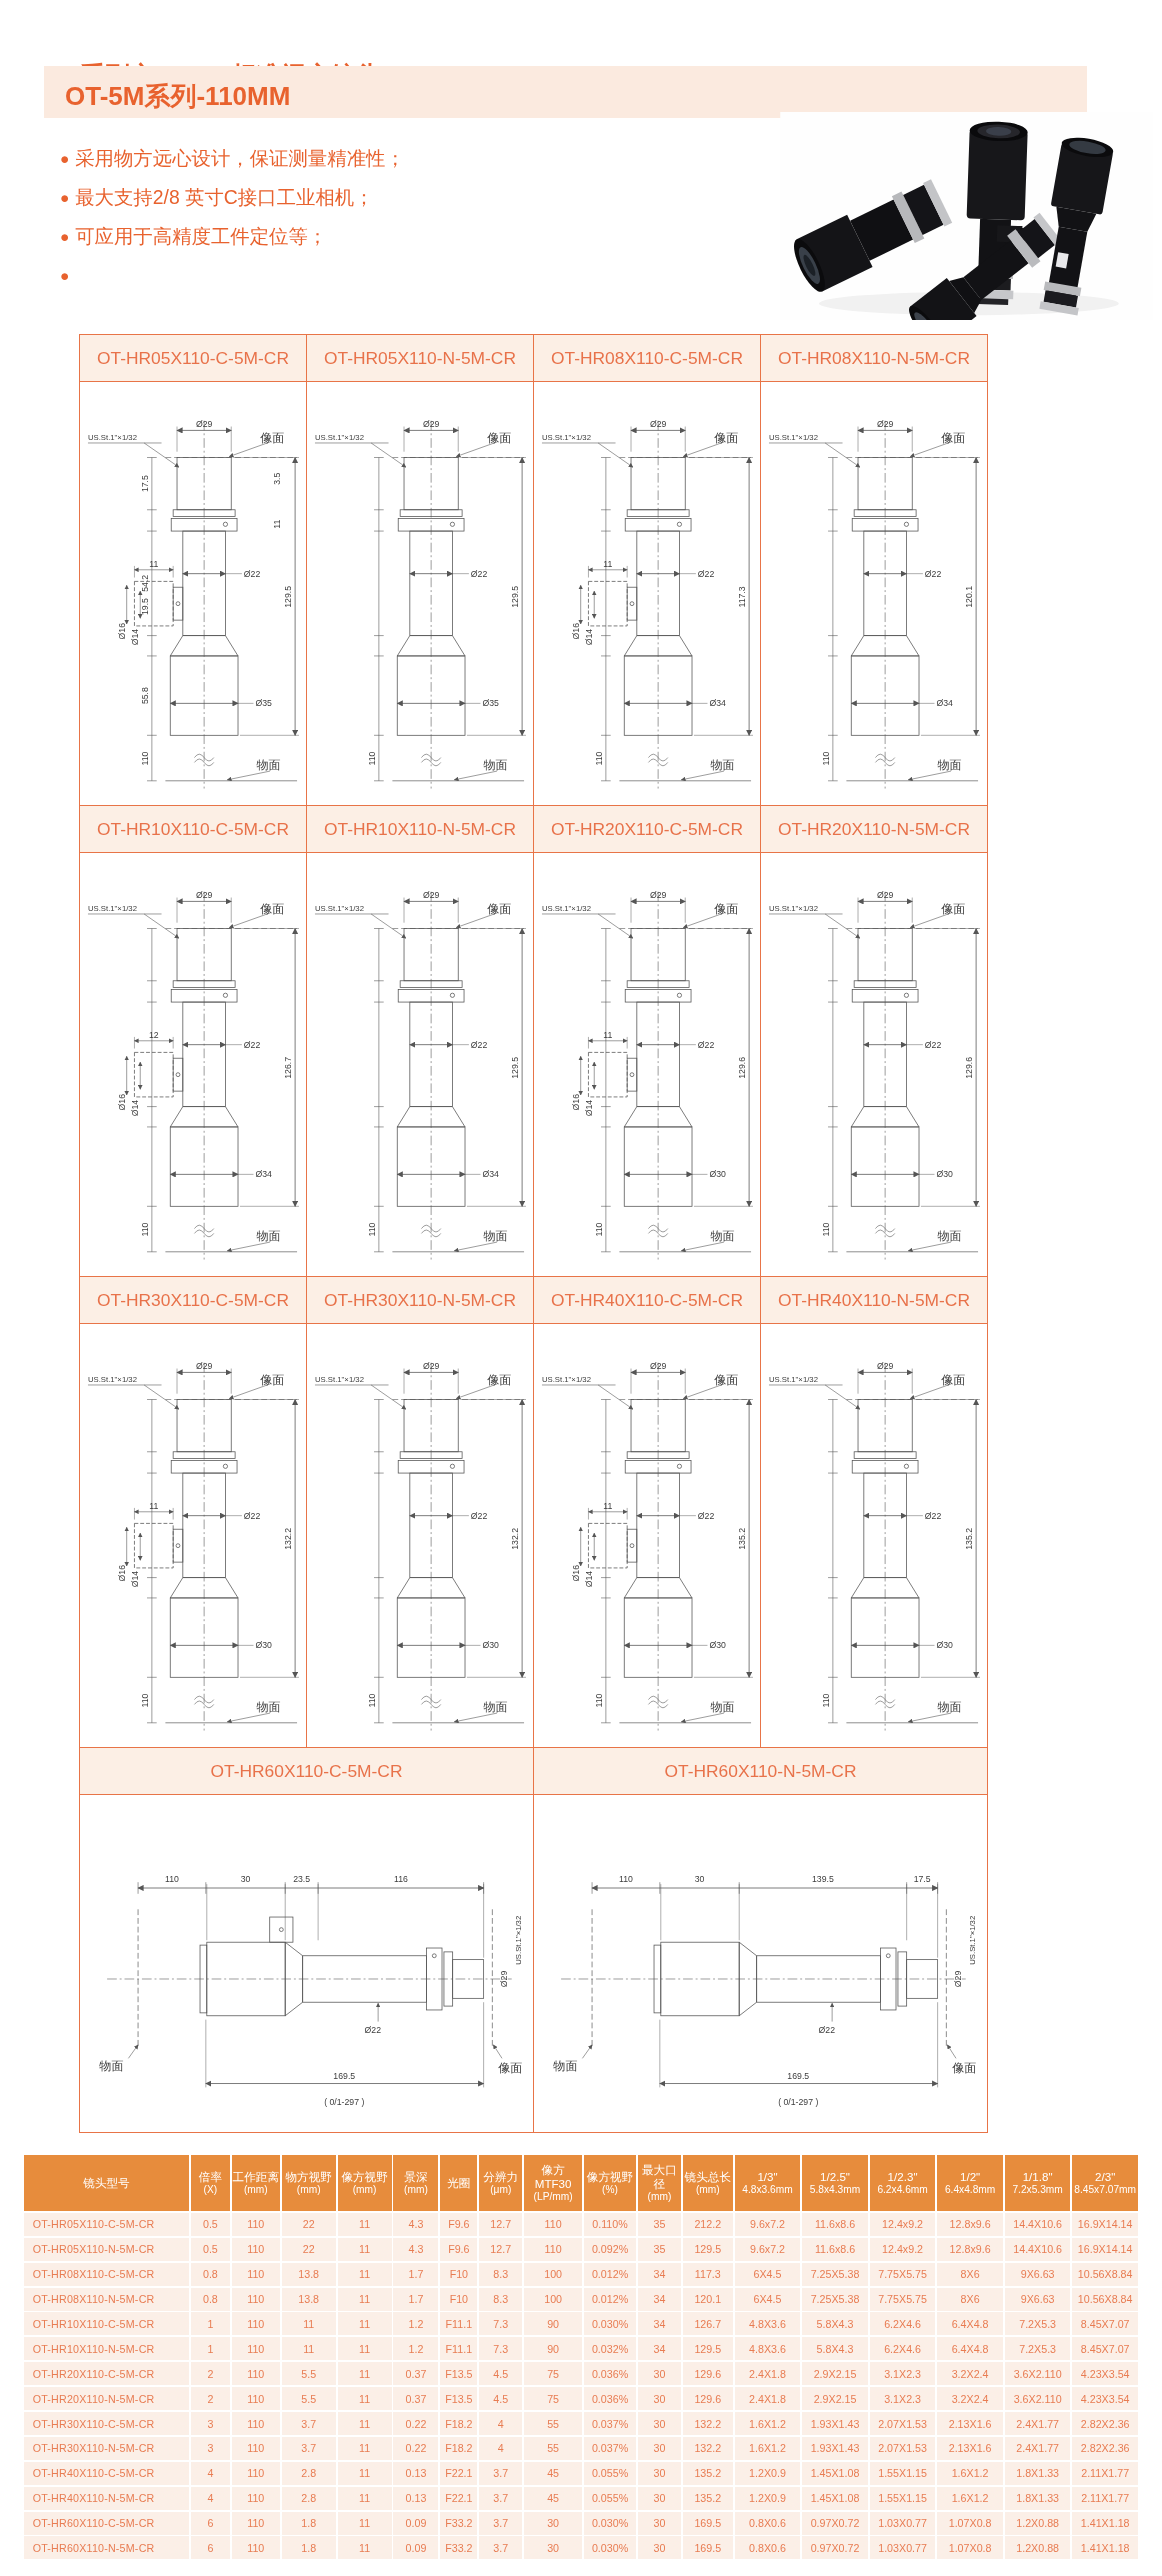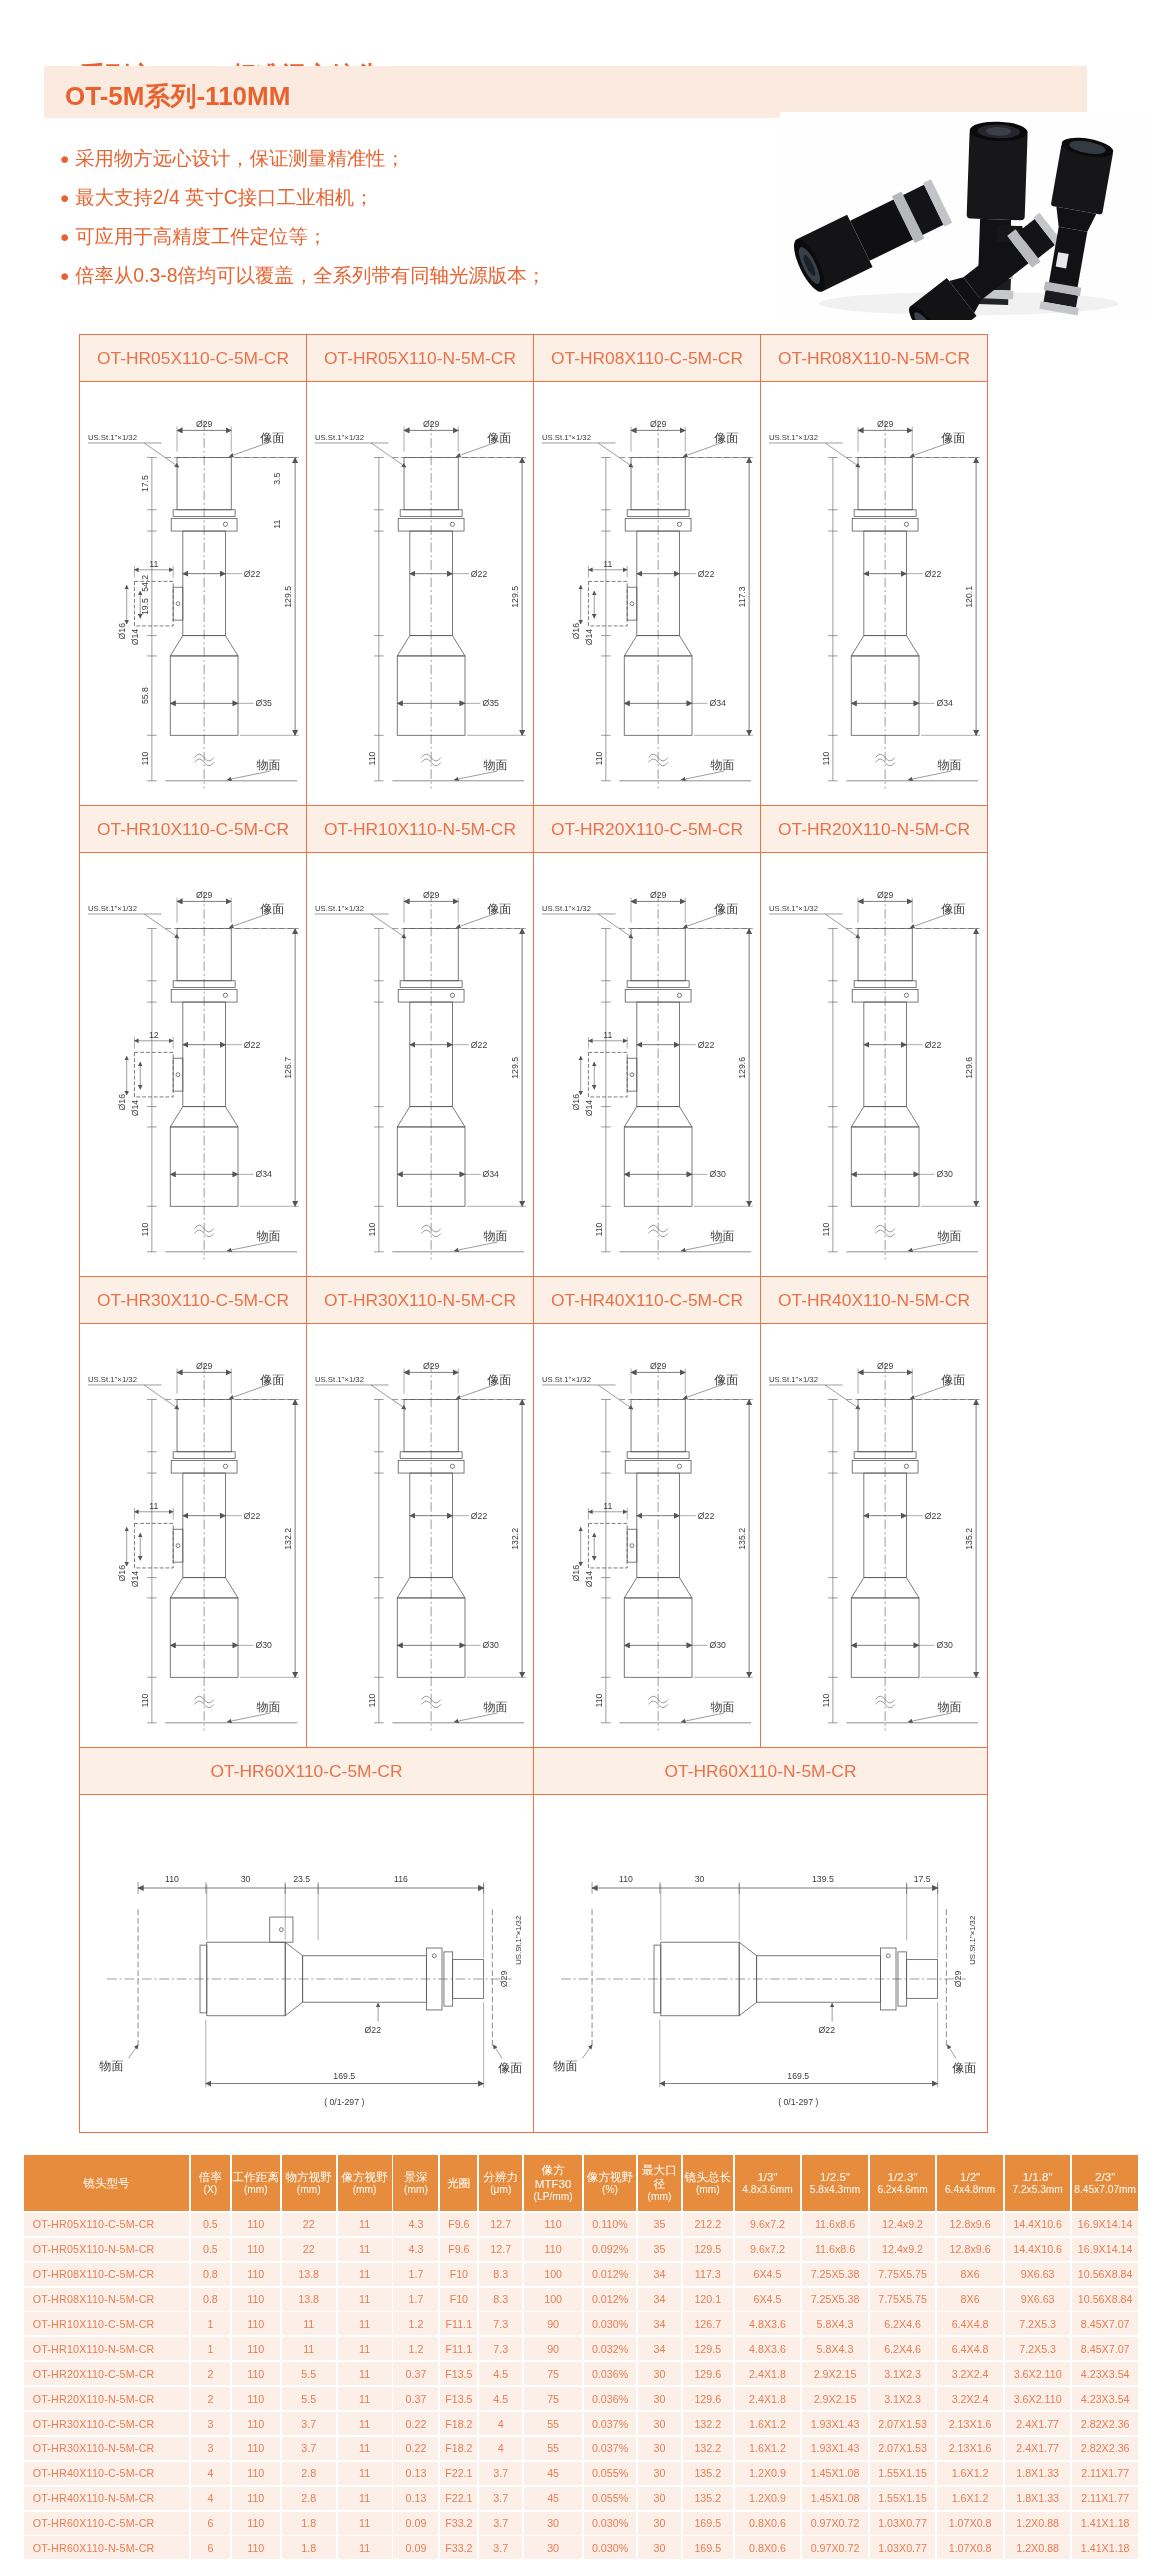--- a/index.html
+++ b/index.html
@@ -46,29 +46,28 @@
   <span>OT-5M系列-110MM</span>
 </div>
 
 <div class="features">
     <div class="feat">
       <span class="dot">●</span>
       <span>采用物方远心设计，保证测量精准性；</span>
     </div>
     <div class="feat">
       <span class="dot">●</span>
-      <span>最大支持2/4 英寸C接口工业相机；</span>
+      <span>最大支持2/8 英寸C接口工业相机；</span>
     </div>
     <div class="feat">
       <span class="dot">●</span>
       <span>可应用于高精度工件定位等；</span>
     </div>
     <div class="feat">
       <span class="dot">●</span>
-      <span>倍率从0.3-8倍均可以覆盖，全系列带有同轴光源版本；</span>
     </div>
   </div>
 
 <div class="photo-wrap">
   <svg viewBox="0 0 385 215" width="373" height="208">
     <rect width="385" height="215" fill="#fefefe"></rect>
     <ellipse cx="195" cy="198" rx="155" ry="12" fill="#f1f1f1"></ellipse>
     <g transform="translate(196,12) rotate(2)">
       <rect x="0" y="6" width="60" height="92" rx="4" fill="#17171a"></rect>
       <ellipse cx="30" cy="7" rx="30" ry="10" fill="#0a0a0c"></ellipse>

